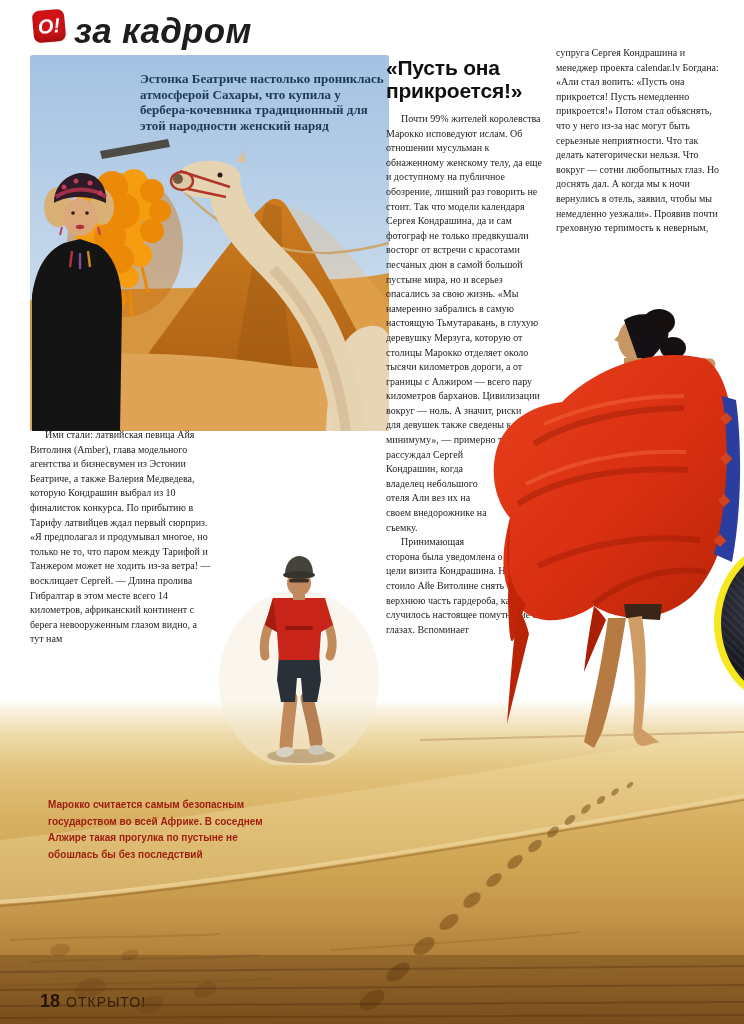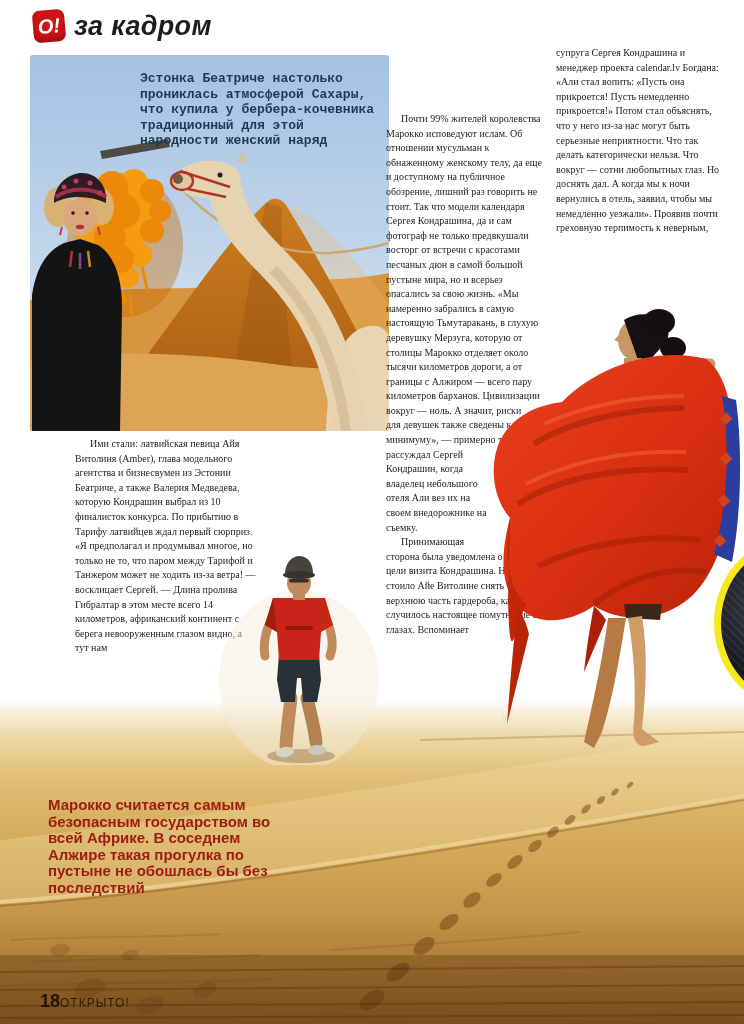--- a/index.html
+++ b/index.html
@@ -5,37 +5,37 @@
   html,body{margin:0;padding:0;background:#777;}
   #page{position:relative;width:744px;height:1024px;background:#fff;overflow:hidden;
         font-family:"Liberation Serif",serif;color:#1c1c1c;margin:0 auto;}
 
   
   .logo{position:absolute;left:33px;top:10px;width:32px;height:32px;background:#d01317;
         border-radius:7px;transform:rotate(-5deg);display:flex;align-items:center;justify-content:center;
         color:#fff;font-family:"Liberation Sans",sans-serif;font-weight:bold;font-style:italic;
         font-size:20px;box-shadow:inset 0 -5px 6px rgba(0,0,0,.22);}
   .section-title{position:absolute;left:74px;top:11px;font-family:"Liberation Sans",sans-serif;
-        font-weight:bold;font-style:italic;font-size:27px;color:#1d1d1d;letter-spacing:.3px;}
+        font-weight:bold;font-style:italic;font-size:35px;color:#1d1d1d;letter-spacing:.3px;}
 
   
   .main-photo{position:absolute;left:30px;top:55px;width:359px;height:376px;border-radius:3px;overflow:hidden;}
   .main-photo svg{display:block;}
   .photo-caption{position:absolute;top:16px;right:4px;width:245px;
-        font-family:Liberation Mono, monospace;font-weight:bold;font-size:13px;line-height:15.6px;
+        font-family:Liberation Serif, serif;font-weight:bold;font-size:13px;line-height:15.6px;
         color:#1b3a55;}
 
   
   .headline{position:absolute;left:386px;top:56px;width:158px;
         font-family:"Liberation Sans",sans-serif;font-weight:bold;font-size:21px;line-height:23px;
         color:#101010;letter-spacing:-.2px;}
   .body-col{position:absolute;font-size:10px;line-height:14.6px;color:#1d1d1d;}
   .body-col p{margin:0;}
   .body-col p.ind{text-indent:15px;}
-  #col1{left:30px;top:437px;width:181px;margin-left:45px;}
+  #col1{left:30px;top:428px;width:181px;}
   #col2{left:216px;top:421px;width:167px;}
   #col3{left:386px;top:112px;width:157px;height:645px;}
   #col4{left:556px;top:46px;width:170px;}
   
   .fl-sp{float:right;width:0;height:298px;}
   .fl-b1{float:right;clear:right;width:20px;height:46px;}
   .fl-b2{float:right;clear:right;width:46px;height:92px;}
   .fl-b3{float:right;clear:right;width:22px;height:44px;}
 
   
@@ -46,27 +46,27 @@
         background:
           repeating-linear-gradient(45deg,rgba(255,255,255,.06) 0 2px,transparent 2px 6px),
           radial-gradient(circle at 35% 40%,#3a3d4a 0%,#15161e 55%,#0a0a10 100%);}
 
   
   .sand{position:absolute;left:0;top:700px;width:744px;height:324px;z-index:1;
         background:linear-gradient(180deg,#ffffff 0%,#f8efd9 4%,#eedaa9 11%,#e2c27c 22%,
                    #d9b265 35%,#d0a654 50%,#c5964b 65%,#b4823b 78%,#a2702e 89%,#8e5e23 100%);}
   .sand svg{position:absolute;left:0;top:0;}
   .sand-caption{position:absolute;left:48px;top:797px;width:224px;z-index:5;
-        font-family:"Liberation Sans",sans-serif;font-weight:bold;font-size:15px;line-height:16.5px;
+        font-family:"Liberation Sans",sans-serif;font-weight:bold;font-size:10px;line-height:16.5px;
         color:#9e1c0f;}
 
   
   .footer{position:absolute;left:40px;top:991px;z-index:5;font-family:"Liberation Sans",sans-serif;color:#241405;}
   .page-num{font-weight:bold;font-size:18px;}
-  .mag-name{font-size:12px;letter-spacing:1px;color:rgba(35,20,5,.85);}
+  .mag-name{font-size:14px;letter-spacing:1px;margin-left:6px;color:rgba(35,20,5,.85);}
 </style>
 </head>
 <body>
 
 <div id="page">
 
   <div class="logo">
     <span>О!</span>
   </div>
   <div class="section-title">за кадром</div>
@@ -160,20 +160,21 @@
         <g stroke-width="2.5">
           <path d="M42,196 L40,212" stroke="#b3303f"></path>
             <path d="M50,198 L50,214" stroke="#7a4a8a"></path>
             <path d="M58,196 L60,212" stroke="#c98a1e"></path>
         </g>
       </g>
     </svg>
     <div class="photo-caption">Эстонка Беатриче настолько прониклась атмосферой Сахары, что купила у бербера-кочевника традиционный для этой народности женский наряд</div>
   </div>
 
+  <div class="headline">«Пусть она прикроется!»</div>
 
   <div id="col1" class="body-col">
     <p class="ind">Ими стали: латвийская певица Айя Витолиня (Amber), глава модельного агентства и бизнесвумен из Эстонии Беатриче, а также Валерия Медведева, которую Кондрашин выбрал из 10 финалисток конкурса. По прибытию в Тарифу латвийцев ждал первый сюрприз. «Я предполагал и продумывал многое, но только не то, что паром между Тарифой и Танжером может не ходить из-за ветра! — восклицает Сергей. — Длина пролива Гибралтар в этом месте всего 14 километров, африканский континент с берега невооруженным глазом видно, а тут нам</p>
   </div>
   <div id="col3" class="body-col">
     <div class="fl-sp"></div>
     <div class="fl-b1"></div>
     <div class="fl-b2"></div>
     <div class="fl-b3"></div>
     <p class="ind">Почти 99% жителей королевства Марокко исповедуют ислам. Об отношении мусульман к обнаженному женскому телу, да еще и доступному на публичное обозрение, лишний раз говорить не стоит. Так что модели календаря Сергея Кондрашина, да и сам фотограф не только предвкушали восторг от встречи с красотами песчаных дюн в самой большой пустыне мира, но и всерьез опасались за свою жизнь. «Мы намеренно забрались в самую настоящую Тьмутаракань, в глухую деревушку Мерзуга, которую от столицы Марокко отделяет около тысячи километров дороги, а от границы с Алжиром — всего пару километров барханов. Цивилизации вокруг — ноль. А значит, риски для девушек также сведены к минимуму», — примерно так рассуждал Сергей Кондрашин, когда владелец небольшого отеля Али вез их на своем внедорожнике на съемку.</p>

